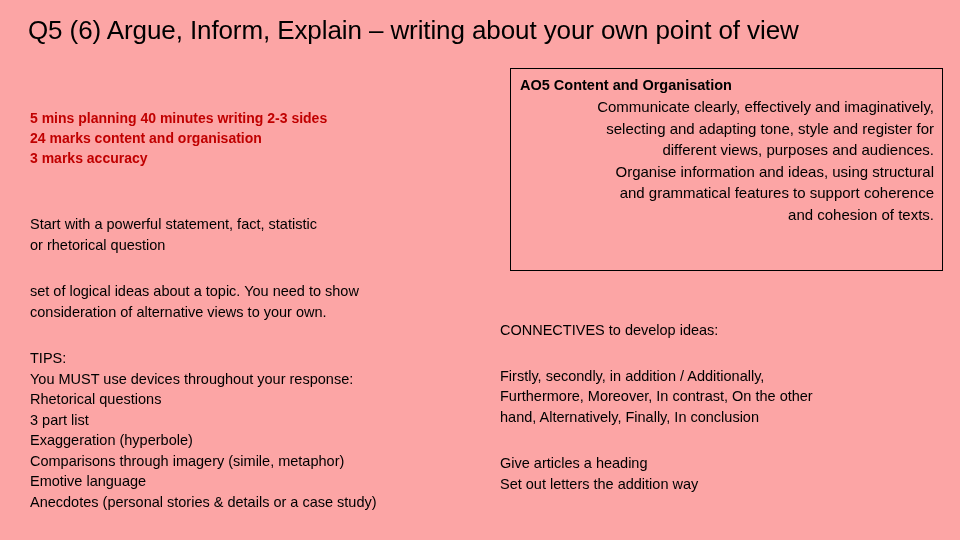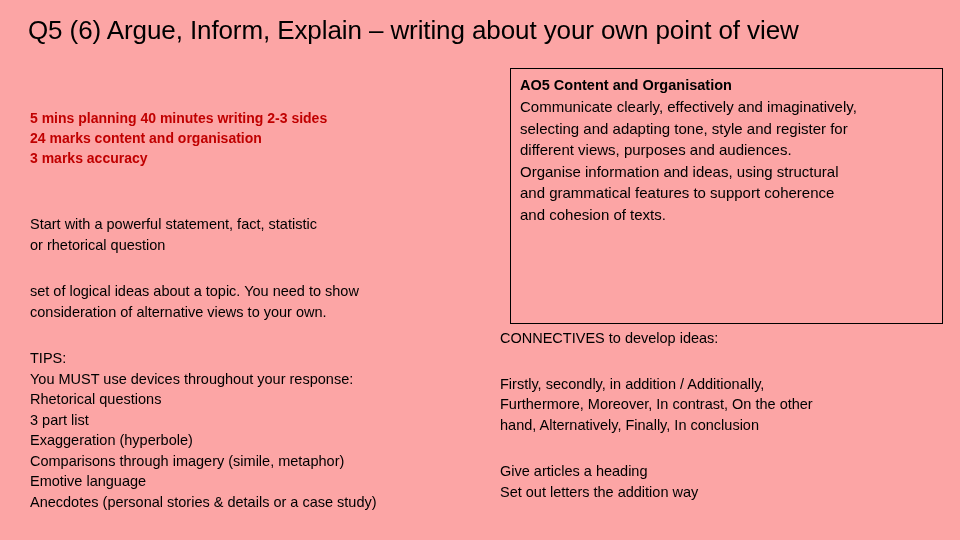--- a/index.html
+++ b/index.html
@@ -56,42 +56,43 @@
   .gap-1 { height: 30px; }
   .gap-2 { height: 26px; }
   .gap-3 { height: 26px; }
 
   
   .ao5-box {
     position: absolute;
     left: 510px;
     top: 68px;
     width: 433px;
-    height: 256px;
+    height: 203px;
     border: 1.4px solid #000000;
     box-sizing: border-box;
     padding: 6px 8px 4px 9px;
   }
   .ao5-title {
     font-size: 14.5px;
     font-weight: bold;
     line-height: 21px;
     color: #000000;
   }
   .ao5-body {
     font-size: 15px;
     line-height: 21.5px;
     color: #000000;
+    text-align: right;
   }
   .ao5-body .line { display: block; white-space: pre; }
 
   .right-col {
     position: absolute;
     left: 500px;
-    top: 328px;
+    top: 320px;
     width: 440px;
   }
   .rc-block {
     font-size: 14.5px;
     line-height: 20.5px;
     color: #000000;
   }
   .rc-block .line { display: block; white-space: pre; }
   .rc-gap-1 { height: 25px; }
   .rc-gap-2 { height: 26px; }

